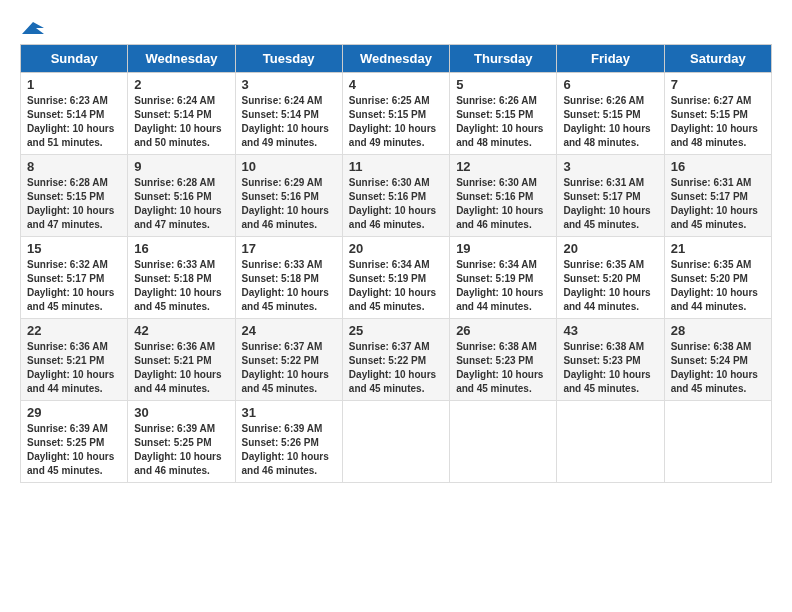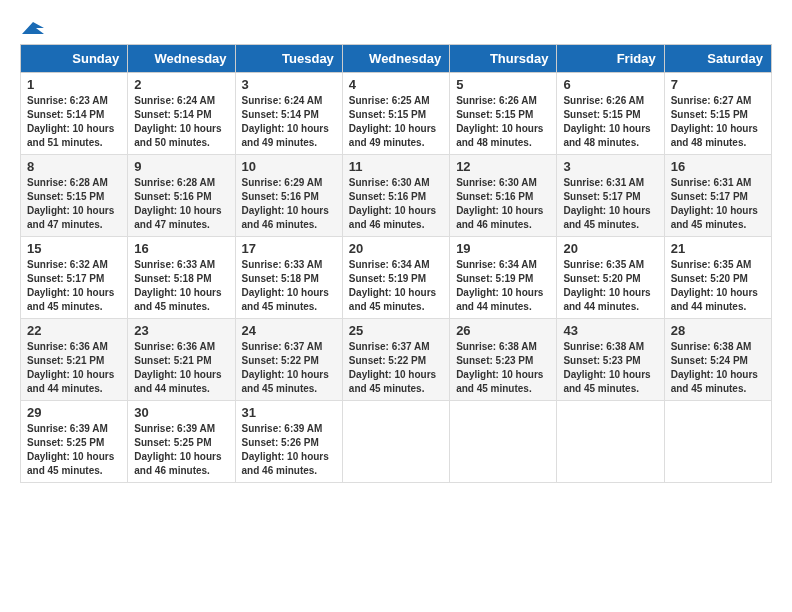--- a/index.html
+++ b/index.html
@@ -35,21 +35,21 @@
     }
     .calendar {
       width: 100%;
       border-collapse: collapse;
     }
     .calendar th {
       background: #1a6bb5;
       color: #fff;
       font-size: 13px;
       font-weight: bold;
-      text-align: right;
+      text-align: center;
       padding: 6px 8px;
       border: 1px solid #ccc;
     }
     .calendar td {
       vertical-align: top;
       padding: 4px 6px;
       border: 1px solid #ddd;
       font-size: 10.5px;
       color: #333;
       width: calc(100% / 7);
@@ -195,21 +195,21 @@
           <span class="day-number">21</span>
           <div class="cell-text">Sunrise: 6:35 AM<br>Sunset: 5:20 PM<br>Daylight: 10 hours<br>and 44 minutes.</div>
         </td>
       </tr>
       <tr>
         <td>
           <span class="day-number">22</span>
           <div class="cell-text">Sunrise: 6:36 AM<br>Sunset: 5:21 PM<br>Daylight: 10 hours<br>and 44 minutes.</div>
         </td>
         <td>
-          <span class="day-number">23</span>
+          <span class="day-number">42</span>
           <div class="cell-text">Sunrise: 6:36 AM<br>Sunset: 5:21 PM<br>Daylight: 10 hours<br>and 44 minutes.</div>
         </td>
         <td>
           <span class="day-number">24</span>
           <div class="cell-text">Sunrise: 6:37 AM<br>Sunset: 5:22 PM<br>Daylight: 10 hours<br>and 45 minutes.</div>
         </td>
         <td>
           <span class="day-number">25</span>
           <div class="cell-text">Sunrise: 6:37 AM<br>Sunset: 5:22 PM<br>Daylight: 10 hours<br>and 45 minutes.</div>
         </td>

